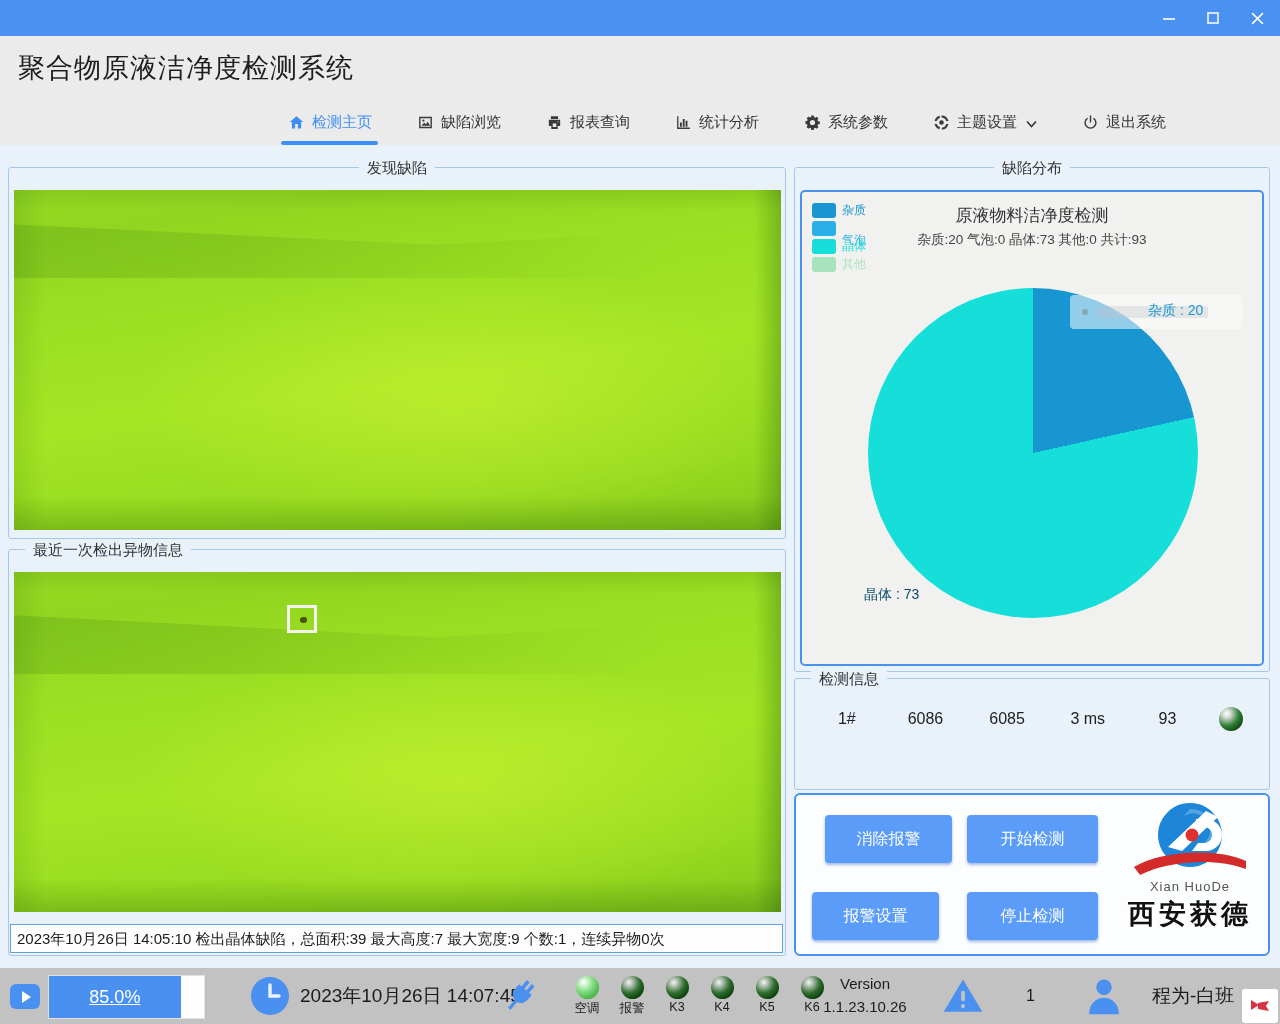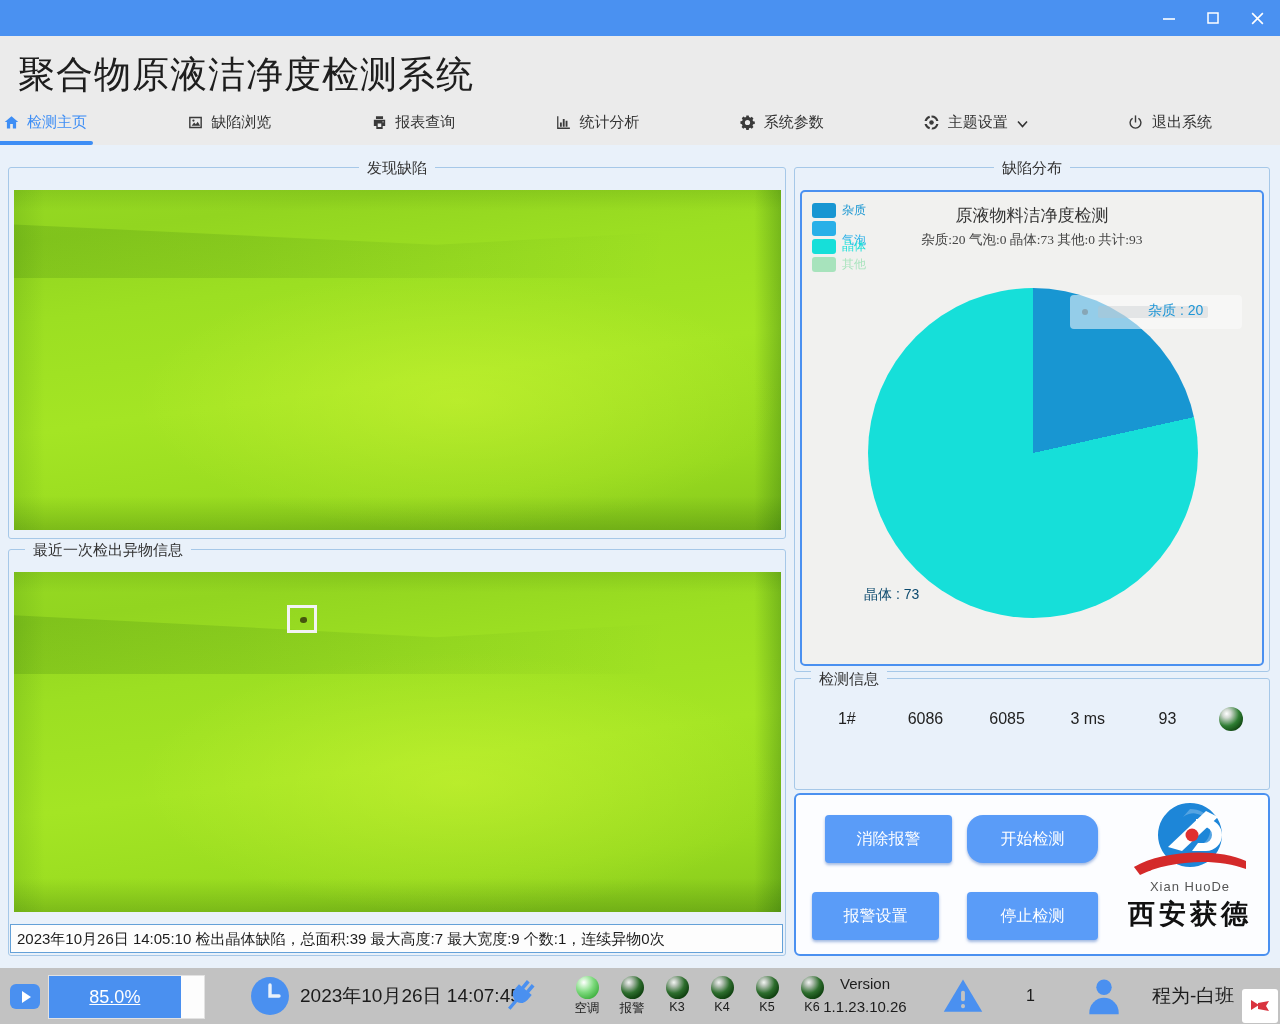--- a/index.html
+++ b/index.html
@@ -7,24 +7,24 @@
   body { font-family:"Liberation Sans","DejaVu Sans",sans-serif; background:#e9f1fa; position:relative; }
 
   
   .titlebar { position:absolute; left:0; top:0; width:1280px; height:36px; background:#4a91f1; }
   .winbtns { position:absolute; right:8px; top:0; height:36px; display:flex; align-items:center; gap:14px; }
   .winbtn { width:30px; height:28px; display:flex; align-items:center; justify-content:center; color:#fff; font-size:15px; cursor:default; }
   .winbtn svg { display:block; }
 
   
   .header { position:absolute; left:0; top:36px; width:1280px; height:64px; background:#ebebeb; }
-  .apptitle { position:absolute; left:18px; top:14px; font-size:37px; color:#1e1e1e; font-weight:500; letter-spacing:1px; }
-
-  
-  .nav { position:absolute; left:0; top:100px; width:1280px; height:45px; background:#ebebeb; display:flex; align-items:center; justify-content:space-between; padding-right:66px; gap:16px; }
+  .apptitle { position:absolute; left:18px; top:14px; font-size:27px; color:#1e1e1e; font-weight:500; letter-spacing:1px; }
+
+  
+  .nav { position:absolute; left:0; top:100px; width:1280px; height:45px; background:#ebebeb; display:flex; align-items:center; justify-content:flex-end; padding-right:112px; gap:40px; }
   .tab { position:relative; height:45px; display:flex; align-items:center; gap:7px; font-size:15px; color:#333; cursor:default; padding:0 2px; }
   .tab .ticon { width:18px; height:18px; display:flex; align-items:center; justify-content:center; }
   .tab .ticon svg { width:17px; height:17px; fill:#3a3a3a; }
   .tab.active { color:#3e8ef5; }
   .tab.active .ticon svg { fill:#3e8ef5; }
   .tab.active::after { content:""; position:absolute; left:-4px; right:-4px; bottom:0; height:4px; background:#3e8ef5; border-radius:2px; }
   .chev { margin-left:2px; }
 
   
   .gbox { position:absolute; border:1px solid #a6c8e8; border-radius:3px; }
@@ -55,21 +55,21 @@
   
   .msgbar { position:absolute; left:10px; top:924px; width:773px; height:29px; background:#fdfdfd; border:1px solid #64a1d8; font-size:15px; color:#1c1c1c; line-height:27px; padding-left:6px; white-space:nowrap; overflow:hidden; }
 
   
   .chartpanel { position:absolute; left:800px; top:190px; width:464px; height:476px; background:#f1f1ef; border:2px solid #4a90f0; border-radius:5px; }
   .cp-legend { position:absolute; left:10px; top:10px; display:flex; flex-direction:column; gap:1px; }
   .cp-legrow { display:flex; align-items:center; gap:6px; height:17px; }
   .cp-swatch { width:24px; height:15px; border-radius:3px; }
   .cp-legrow span { font-size:12px; }
   .cp-title { position:absolute; left:0; right:0; top:12px; text-align:center; font-size:17px; color:#333; }
-  .cp-sub { position:absolute; left:0; right:0; top:39px; text-align:center; font-size:13.5px; color:#444;font-family:Liberation Serif, serif; }
+  .cp-sub { position:absolute; left:0; right:0; top:39px; text-align:center; font-size:13.5px; color:#444; }
   .pie { position:absolute; left:66px; top:96px; width:330px; height:330px; border-radius:50%; }
   .pie-tooltip { position:absolute; left:268px; top:103px; width:172px; height:34px; background:rgba(252,252,252,0.55); border-radius:4px; }
   .pie-tooltip .tdot { position:absolute; left:12px; top:14px; width:6px; height:6px; border-radius:50%; background:rgba(120,120,120,0.45); }
   .pie-tooltip .tghost { position:absolute; left:28px; top:11px; width:110px; height:12px; background:rgba(190,195,200,0.35); border-radius:2px; }
   .pielabel { position:absolute; font-size:14px; white-space:nowrap; }
 
   
   .dtable { position:absolute; left:10px; right:10px; top:14px; }
   .drow { display:flex; padding:0 4px; }
   .dcell { text-align:center; }
@@ -270,21 +270,21 @@
       <div class="dcell c5">93</div>
       <div class="dcell c6">
           <div class="led led-off" style="width:24px;height:24px;margin:0 auto;background:radial-gradient(circle at 32% 28%, #ffffff 0%, #cfd8cf 18%, #2e7d32 52%, #0b3a0b 85%);"></div>
         </div>
     </div>
   </div>
 </div>
 
 <div class="btnpanel">
   <button class="bluebtn" style="left:16px; top:20px; width:127px; height:48px;margin-left:13px;">消除报警</button>
-  <button class="bluebtn" style="left:171px; top:20px; width:131px; height:48px;border-radius:16px;">开始检测</button>
+  <button class="bluebtn" style="left:171px; top:20px; width:131px; height:48px;">开始检测</button>
   <button class="bluebtn" style="left:16px; top:97px; width:127px; height:48px;">报警设置</button>
   <button class="bluebtn" style="left:171px; top:97px; width:131px; height:48px;">停止检测</button>
   <div class="logo">
     <svg width="120" height="78" viewBox="0 0 120 78">
       <path d="M60 2a32 32 0 11-0.01 0z" fill="#1d86d8"></path>
       <path d="M38 46 L76 10 L88 16 L52 50 Z" fill="#fff"></path>
       <path d="M60 8a26 26 0 0123 38l-9-4a16 16 0 00-21-26z" fill="#fff" opacity=".25"></path>
       <path d="M66 18h10a16 16 0 010 32H62l6-8h6a8 8 0 000-16h-8z" fill="#fff"></path>
       <circle cx="62" cy="34" r="6.5" fill="#e03030"></circle>
       <path d="M4 66 C30 50 86 46 116 60 L116 68 C86 56 36 60 10 74 Z" fill="#d42a2a"></path>

